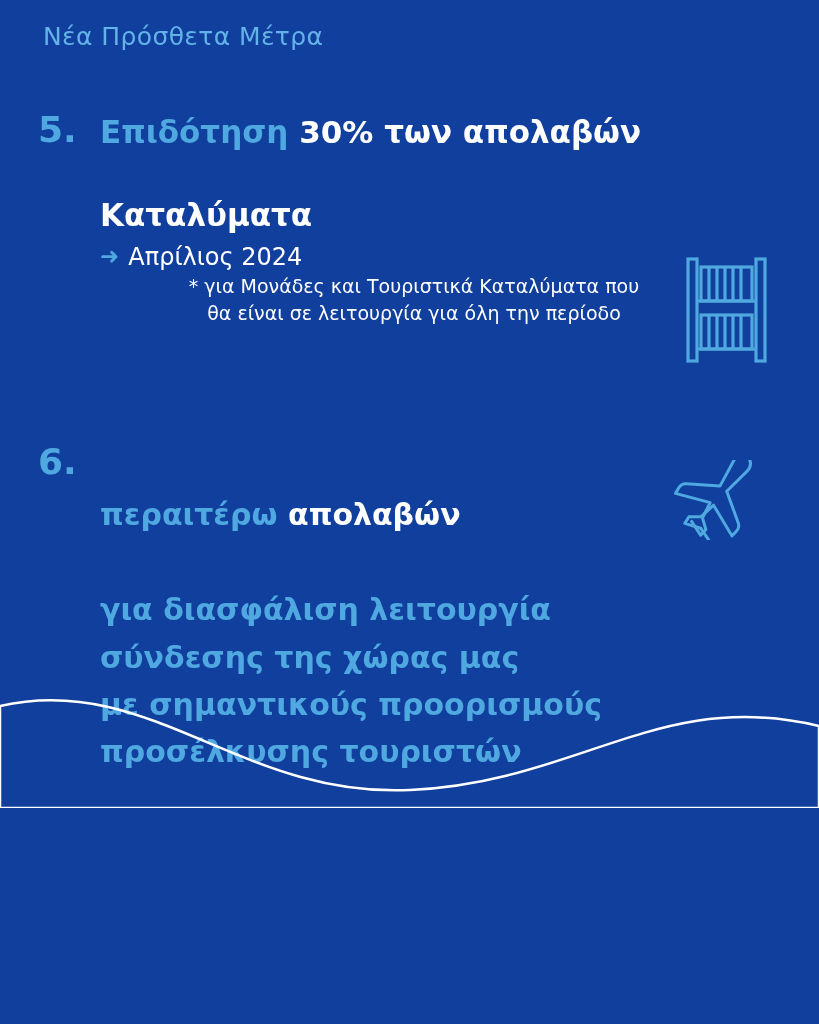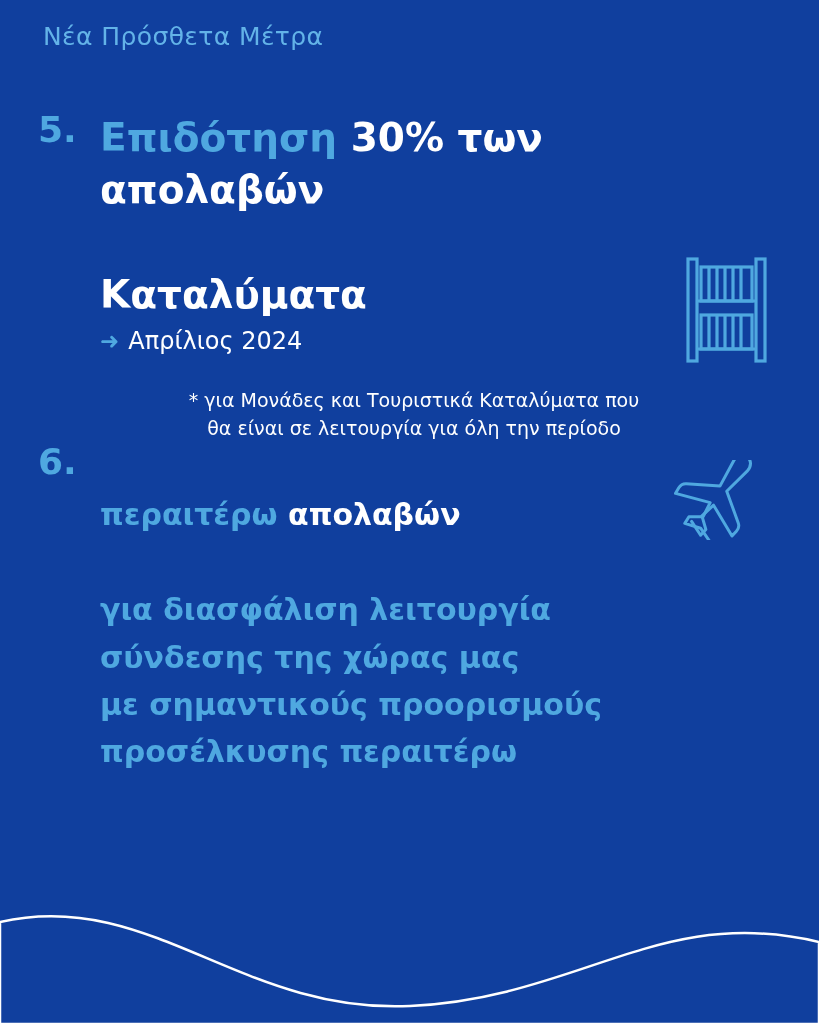--- a/index.html
+++ b/index.html
@@ -10,21 +10,21 @@
     width: 819px;
     height: 1024px;
     background: #103F9E;
     font-family: "DejaVu Sans", sans-serif;
     overflow: hidden;
     position: relative;
   }
   .page {
     position: relative;
     width: 819px;
-    height: 1024px;
+    height: 808px;
   }
 
   
   .header {
     position: absolute;
     top: 22px;
     left: 43px;
     font-size: 25px;
     color: #63B3E8;
     letter-spacing: 0.4px;
@@ -46,21 +46,21 @@
     top: 0;
     font-size: 36px;
     font-weight: bold;
     color: #4FA8E0;
     line-height: 1;
   }
   .item-6 .num { color: #4FA8E0; }
 
   .body-text {
     margin-left: 62px;
-    font-size: 39px;
+    font-size: 31px;
     font-weight: bold;
     line-height: 1.34;
     color: #FFFFFF;
   }
   .accent { color: #4FA8E0; }
 
   .date-row {
     margin-left: 62px;
     margin-top: 6px;
     font-size: 24px;
@@ -72,21 +72,21 @@
   }
   .arrow {
     color: #4FA8E0;
     font-size: 23px;
     font-weight: bold;
     line-height: 1;
   }
 
   .note {
     margin-left: 96px;
-    margin-top: 32px;
+    margin-top: 2px;
     font-size: 19px;
     color: #FFFFFF;
     font-weight: 400;
     line-height: 1.45;
     text-align: center;
     width: 560px;
   }
 
   .item-6 .body-text {
     font-size: 30px;
@@ -144,21 +144,21 @@
 
   <div class="item item-6">
     <div class="num">6.</div>
     <div class="body-text">
       <br>
       <span class="accent">περαιτέρω </span><span>απολαβών</span><br>
       <br>
       <span class="accent">για διασφάλιση λειτουργία</span><br>
       <span class="accent">σύνδεσης της χώρας μας</span><br>
       <span class="accent">με σημαντικούς προορισμούς</span><br>
-      <span class="accent">προσέλκυσης περαιτέρω</span>
+      <span class="accent">προσέλκυσης τουριστών</span>
     </div>
   </div>
 
   <svg class="icon-bunk" viewBox="0 0 92 110">
     <g fill="none" stroke="#4FA8E0" stroke-width="3.2">
       <rect x="6" y="4" width="9" height="102"></rect>
       <rect x="74" y="4" width="9" height="102"></rect>
       <rect x="19" y="12" width="51" height="34"></rect>
       <rect x="19" y="60" width="51" height="34"></rect>
       <line x1="27" y1="12" x2="27" y2="46"></line>

